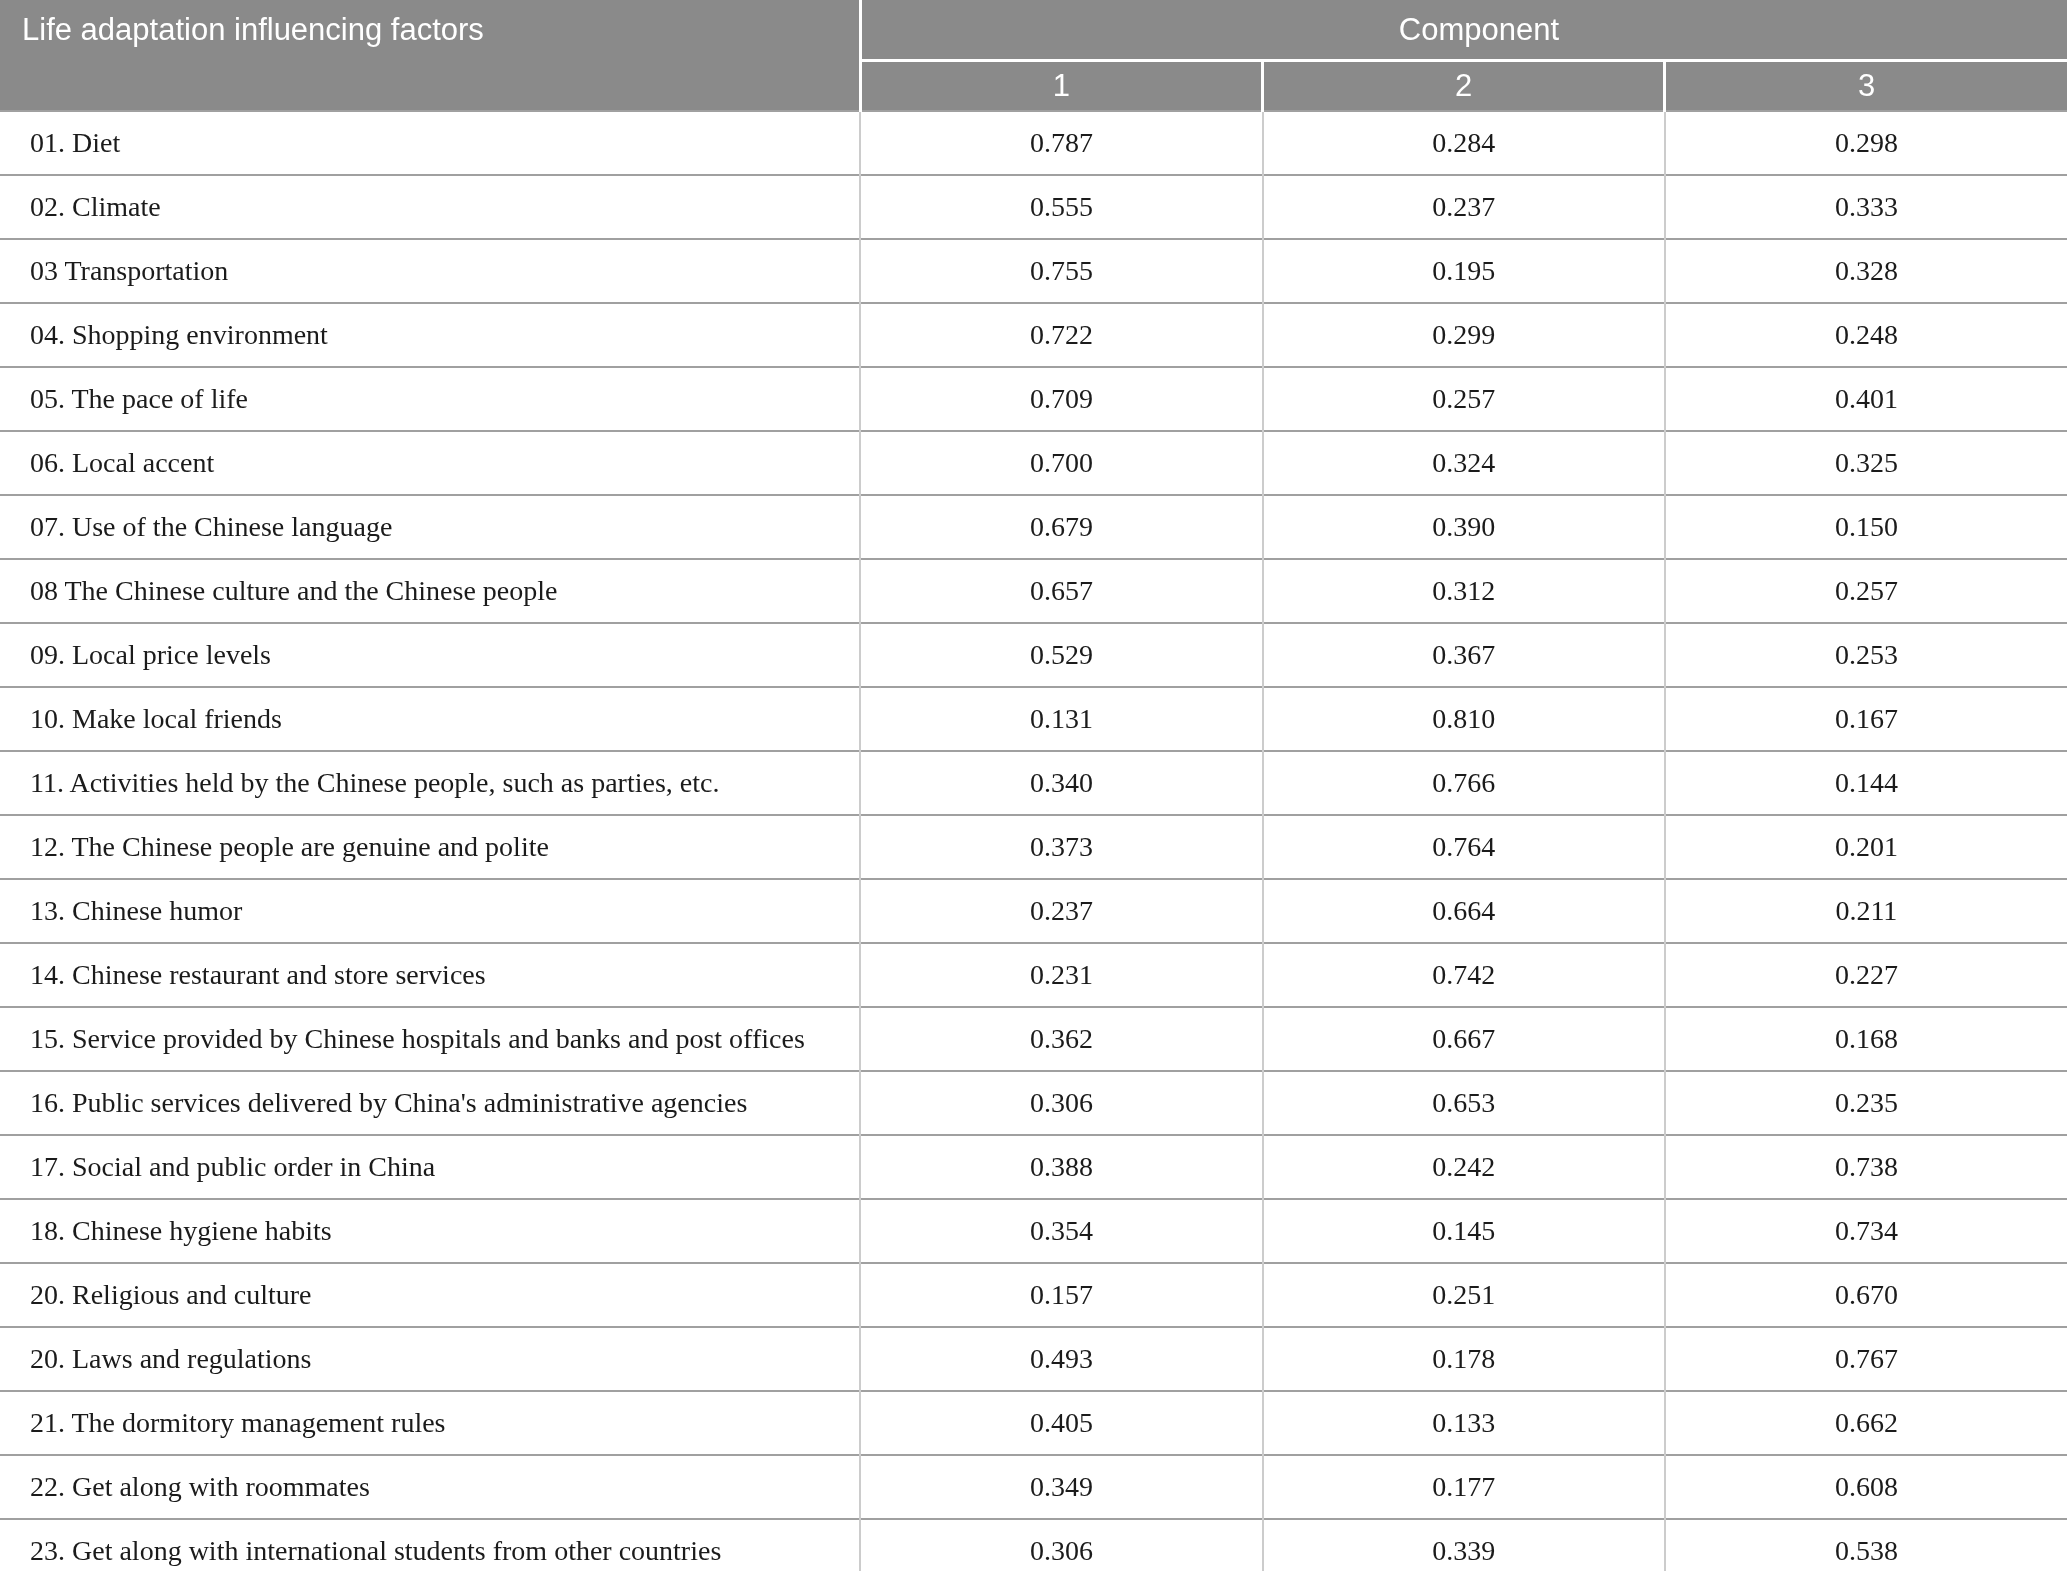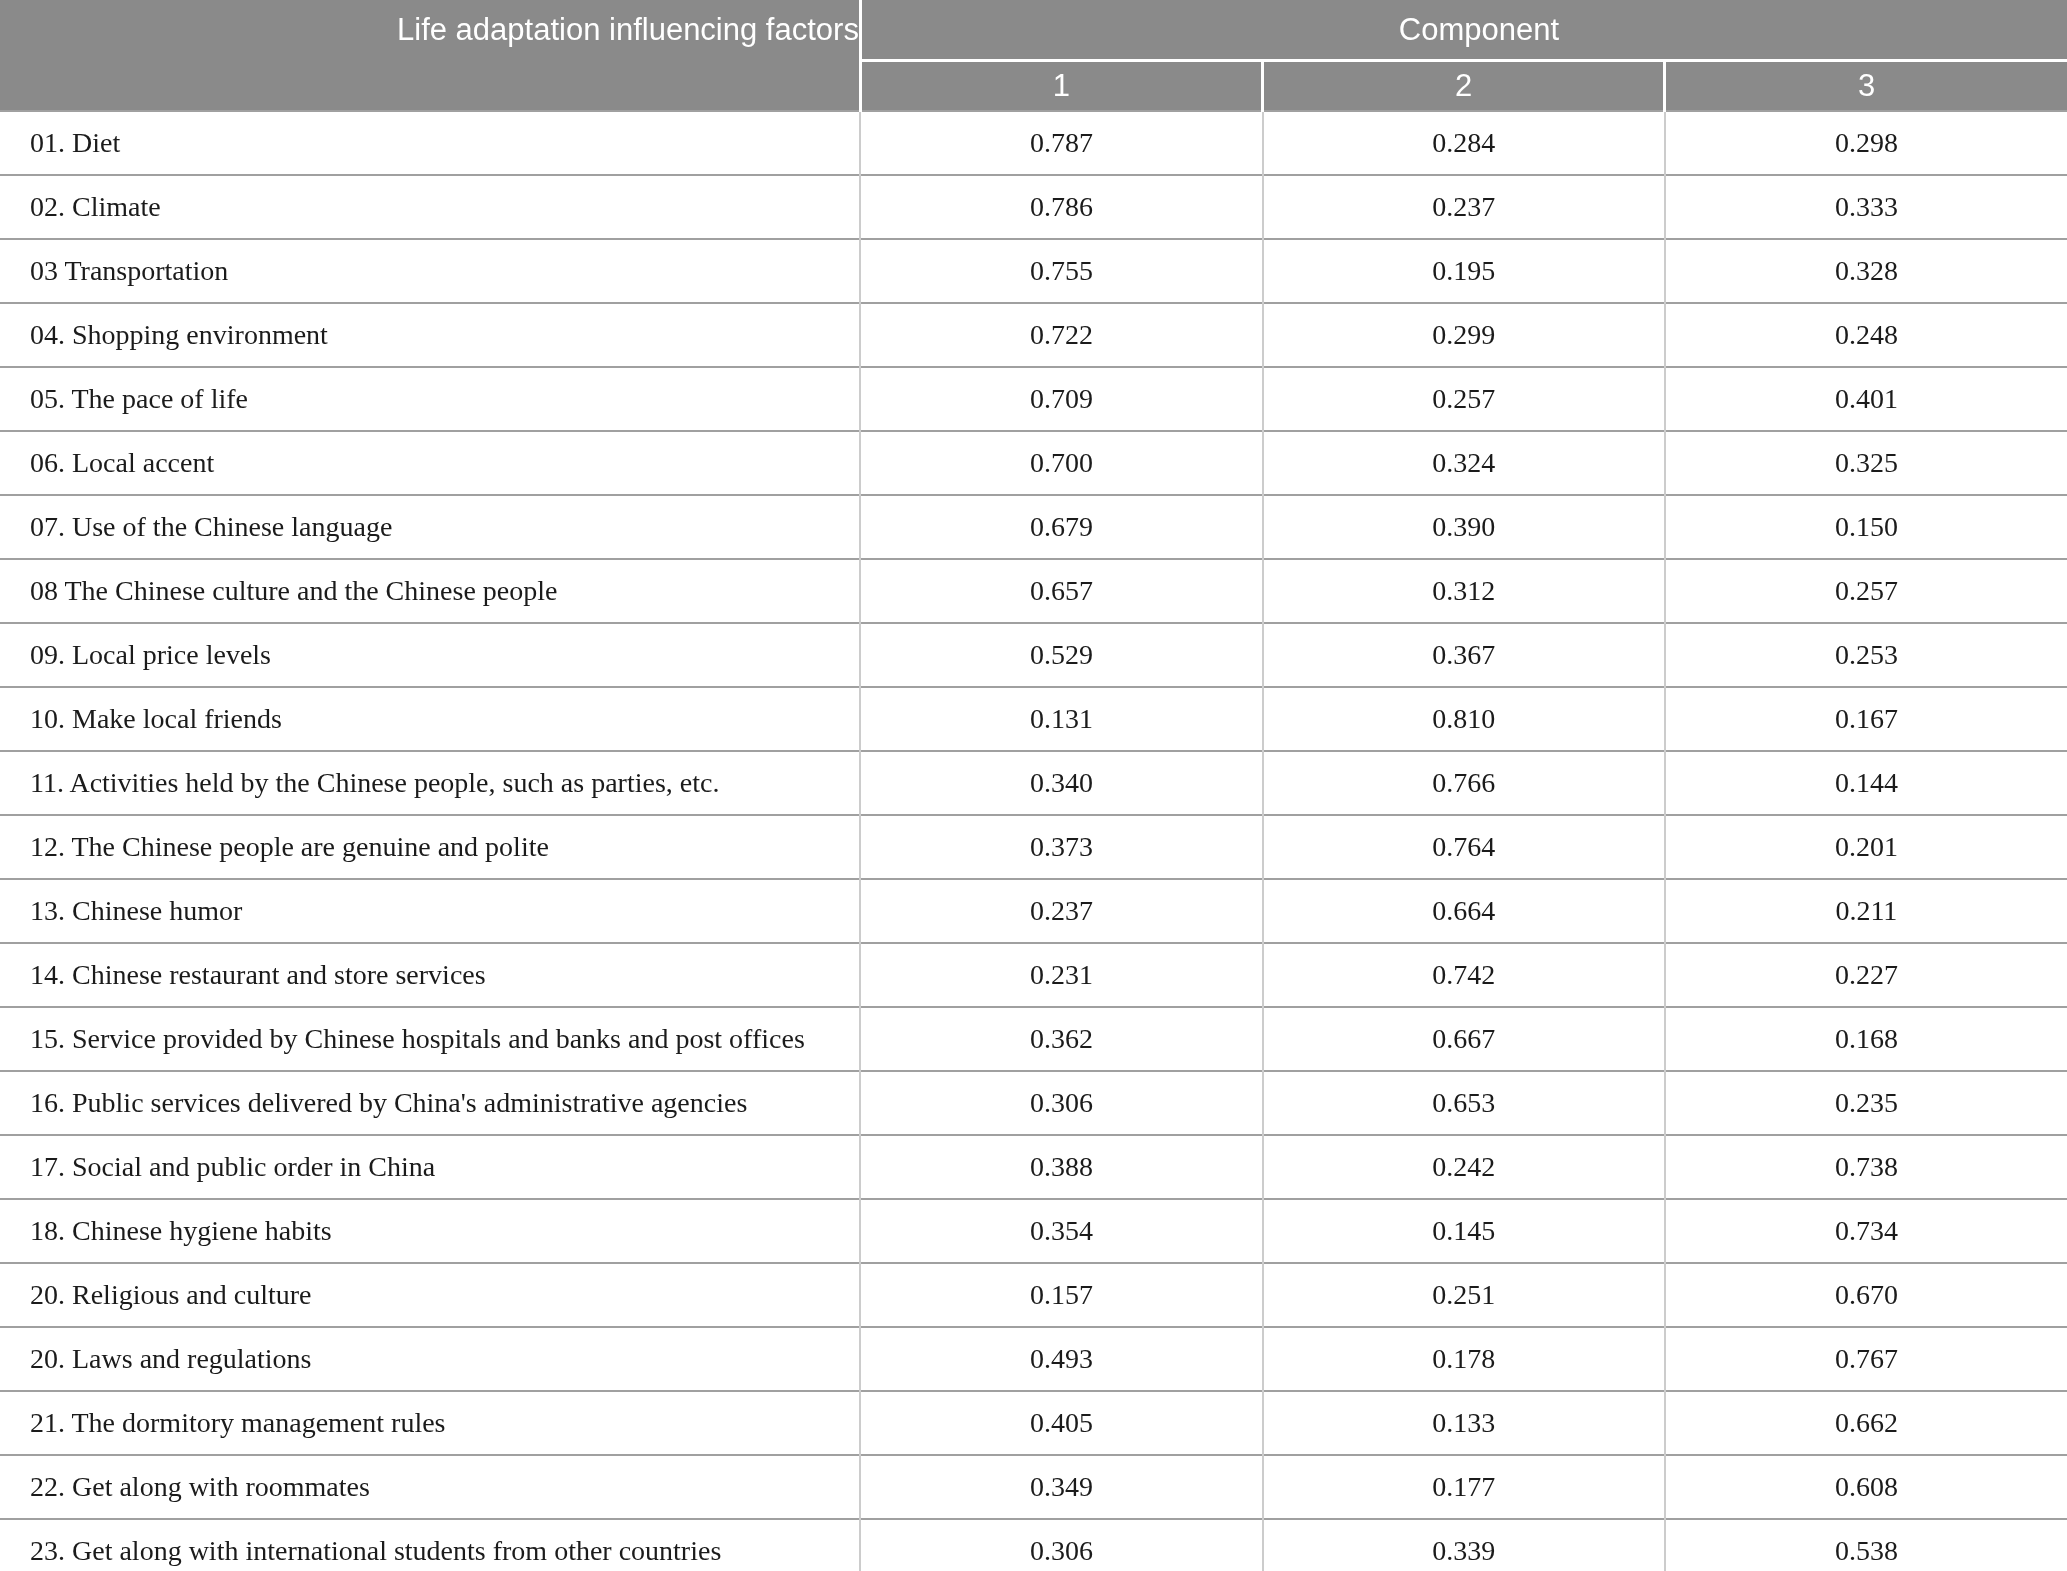--- a/index.html
+++ b/index.html
@@ -31,21 +31,21 @@
   col.c-factor{width:860px;}
   col.c-val{width:402px;}
 
   thead th{
     background:var(--header-bg);
     color:var(--header-text);
     font-family:"Liberation Sans", sans-serif;
     font-weight:normal;
   }
   th.factor-head{
-    text-align:right;
+    text-align:left;
     vertical-align:top;
     padding:11px 0 0 22px;
     font-size:31px;
     line-height:38px;
     border-right:3px solid var(--header-divider);
     margin-left:29px;
   }
   th.component-head{
     height:57px;
     text-align:center;
@@ -108,21 +108,21 @@
     <tbody>
   <tr>
     <td class="factor-cell">01. Diet</td>
     <td class="value-cell">0.787</td>
     <td class="value-cell">0.284</td>
     <td class="value-cell">0.298</td>
   </tr>
 
   <tr>
     <td class="factor-cell">02. Climate</td>
-    <td class="value-cell">0.786</td>
+    <td class="value-cell">0.555</td>
     <td class="value-cell">0.237</td>
     <td class="value-cell">0.333</td>
   </tr>
 
   <tr>
     <td class="factor-cell">03 Transportation</td>
     <td class="value-cell">0.755</td>
     <td class="value-cell">0.195</td>
     <td class="value-cell">0.328</td>
   </tr>

